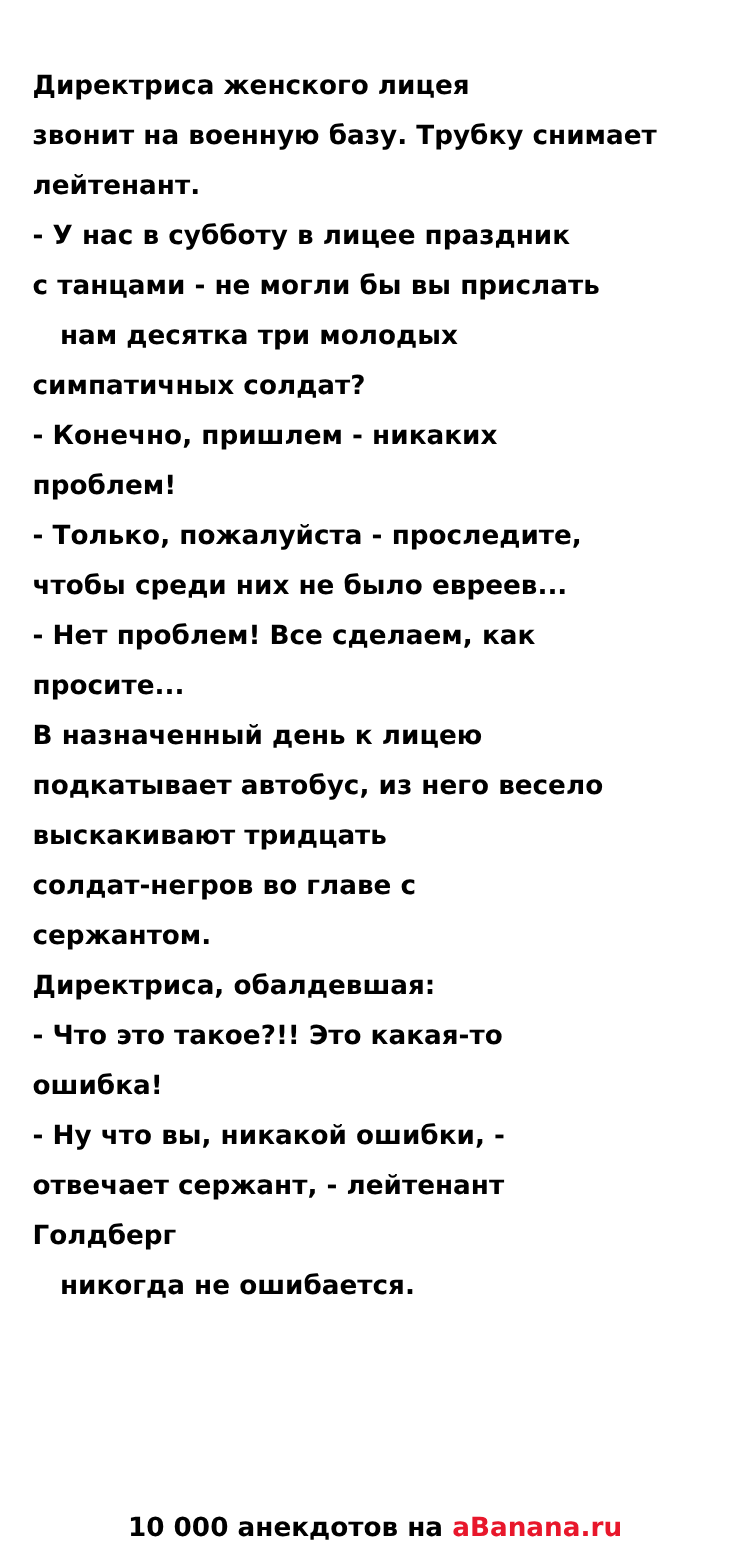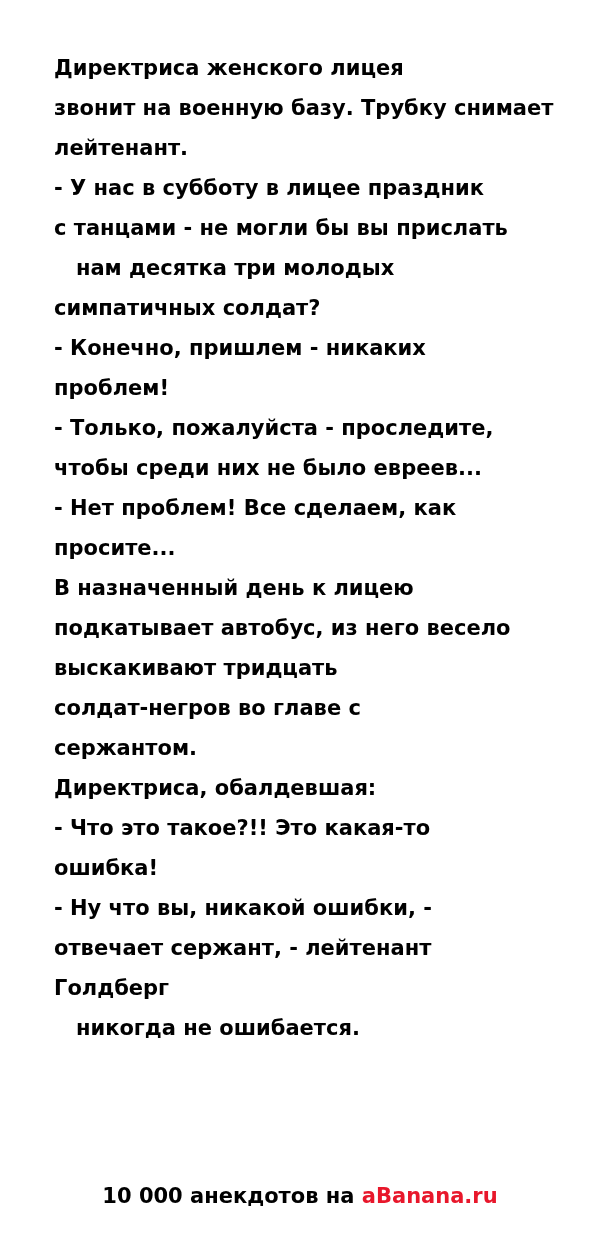--- a/index.html
+++ b/index.html
@@ -21,27 +21,26 @@
     position: relative;
   }
   .joke-body {
     font-size: 21px;
     font-weight: bold;
     line-height: 40px;
     color: #000000;
     white-space: pre-wrap;
     word-wrap: break-word;
     letter-spacing: 0px;
-    margin-left: 28px;
   }
   .footer {
     position: absolute;
     left: 0;
     right: 0;
-    bottom: 32px;
+    bottom: 6px;
     text-align: center;
     font-size: 21px;
     font-weight: bold;
     color: #000000;
   }
   .footer .brand {
     color: #e8172b;
   }
 </style>
 </head>

